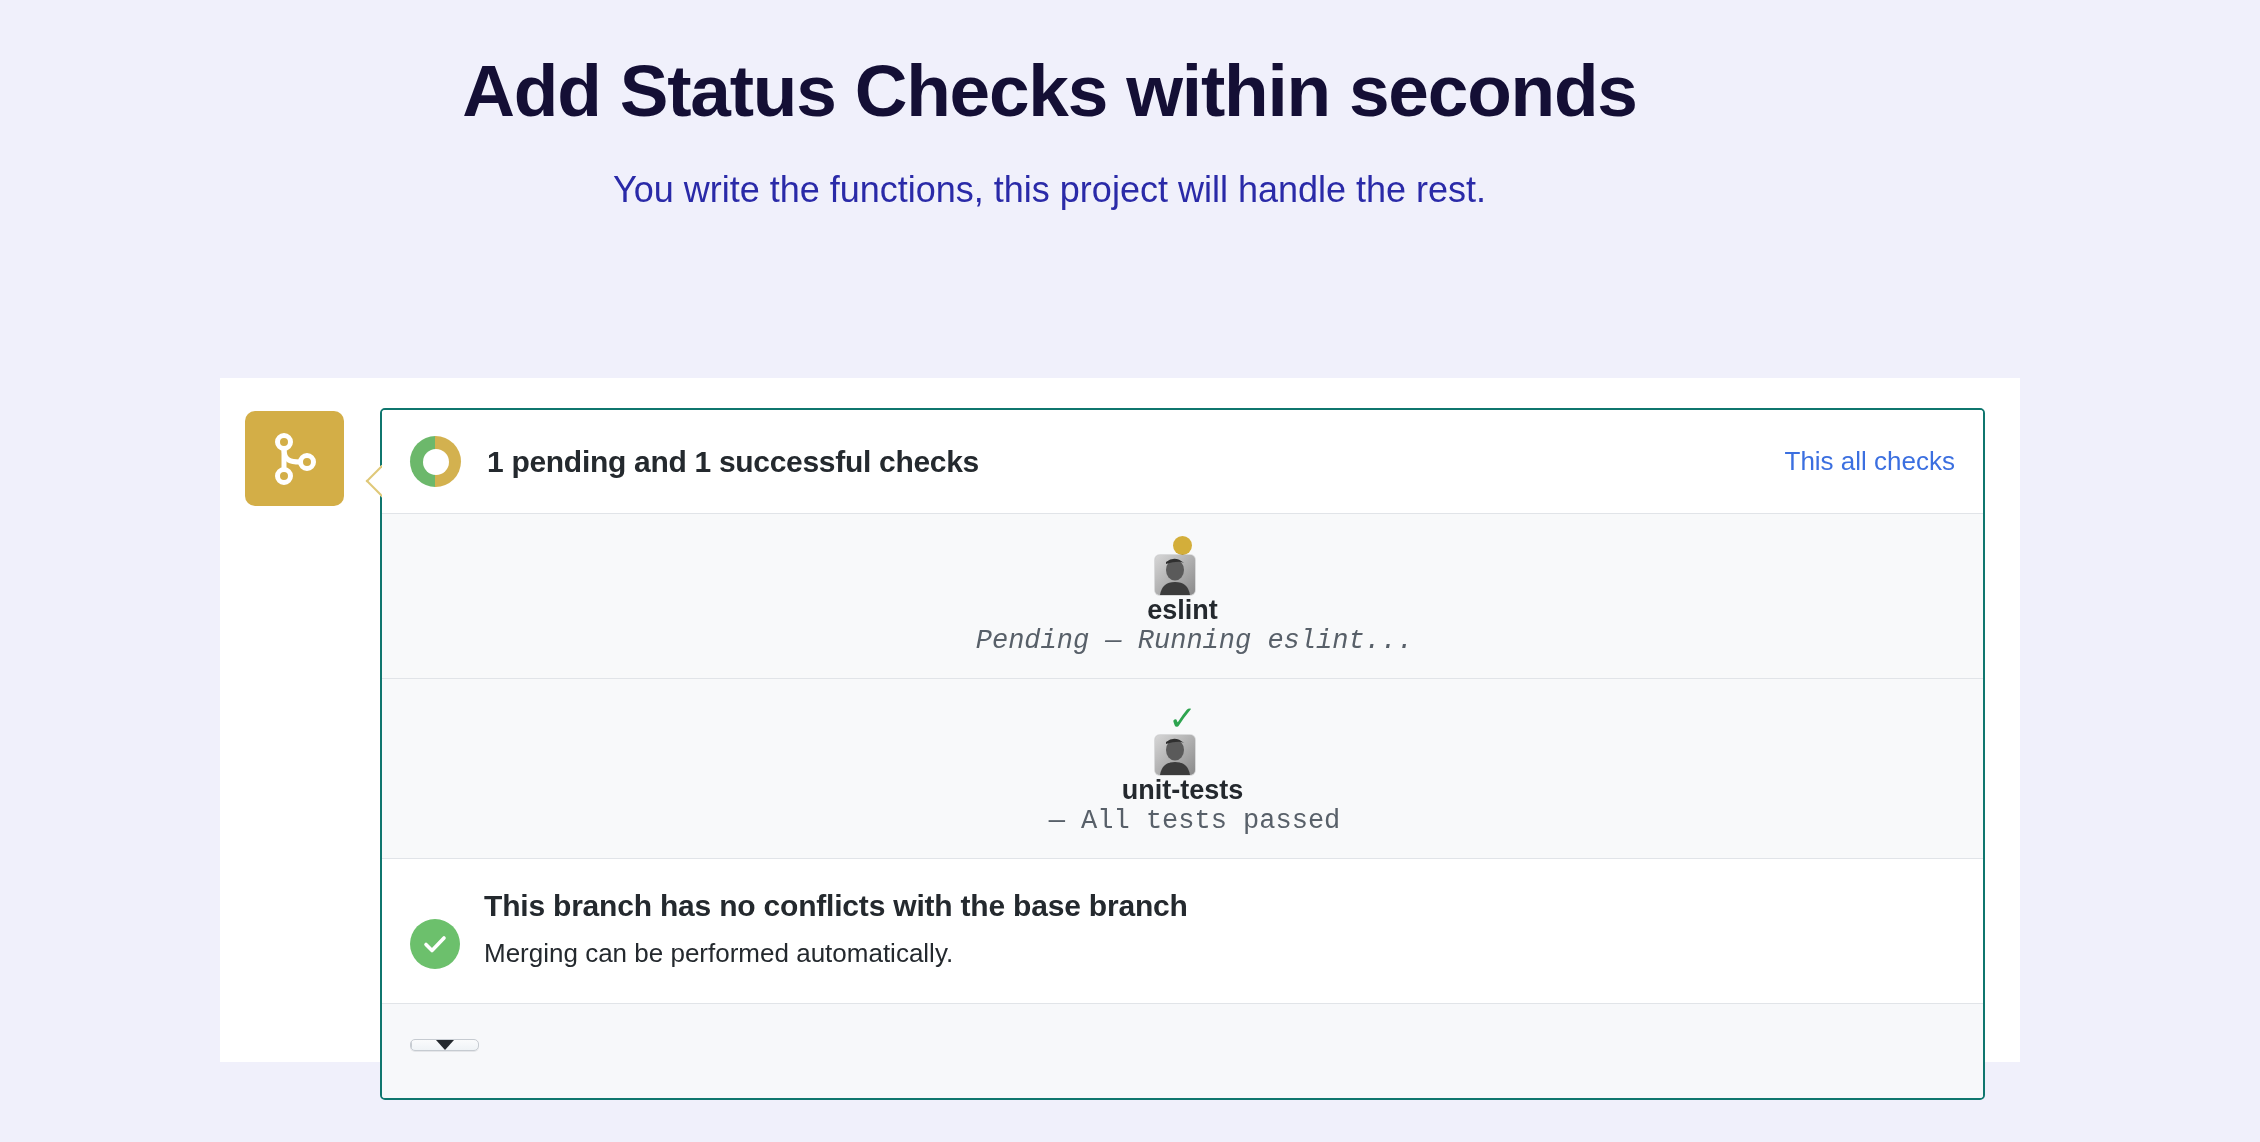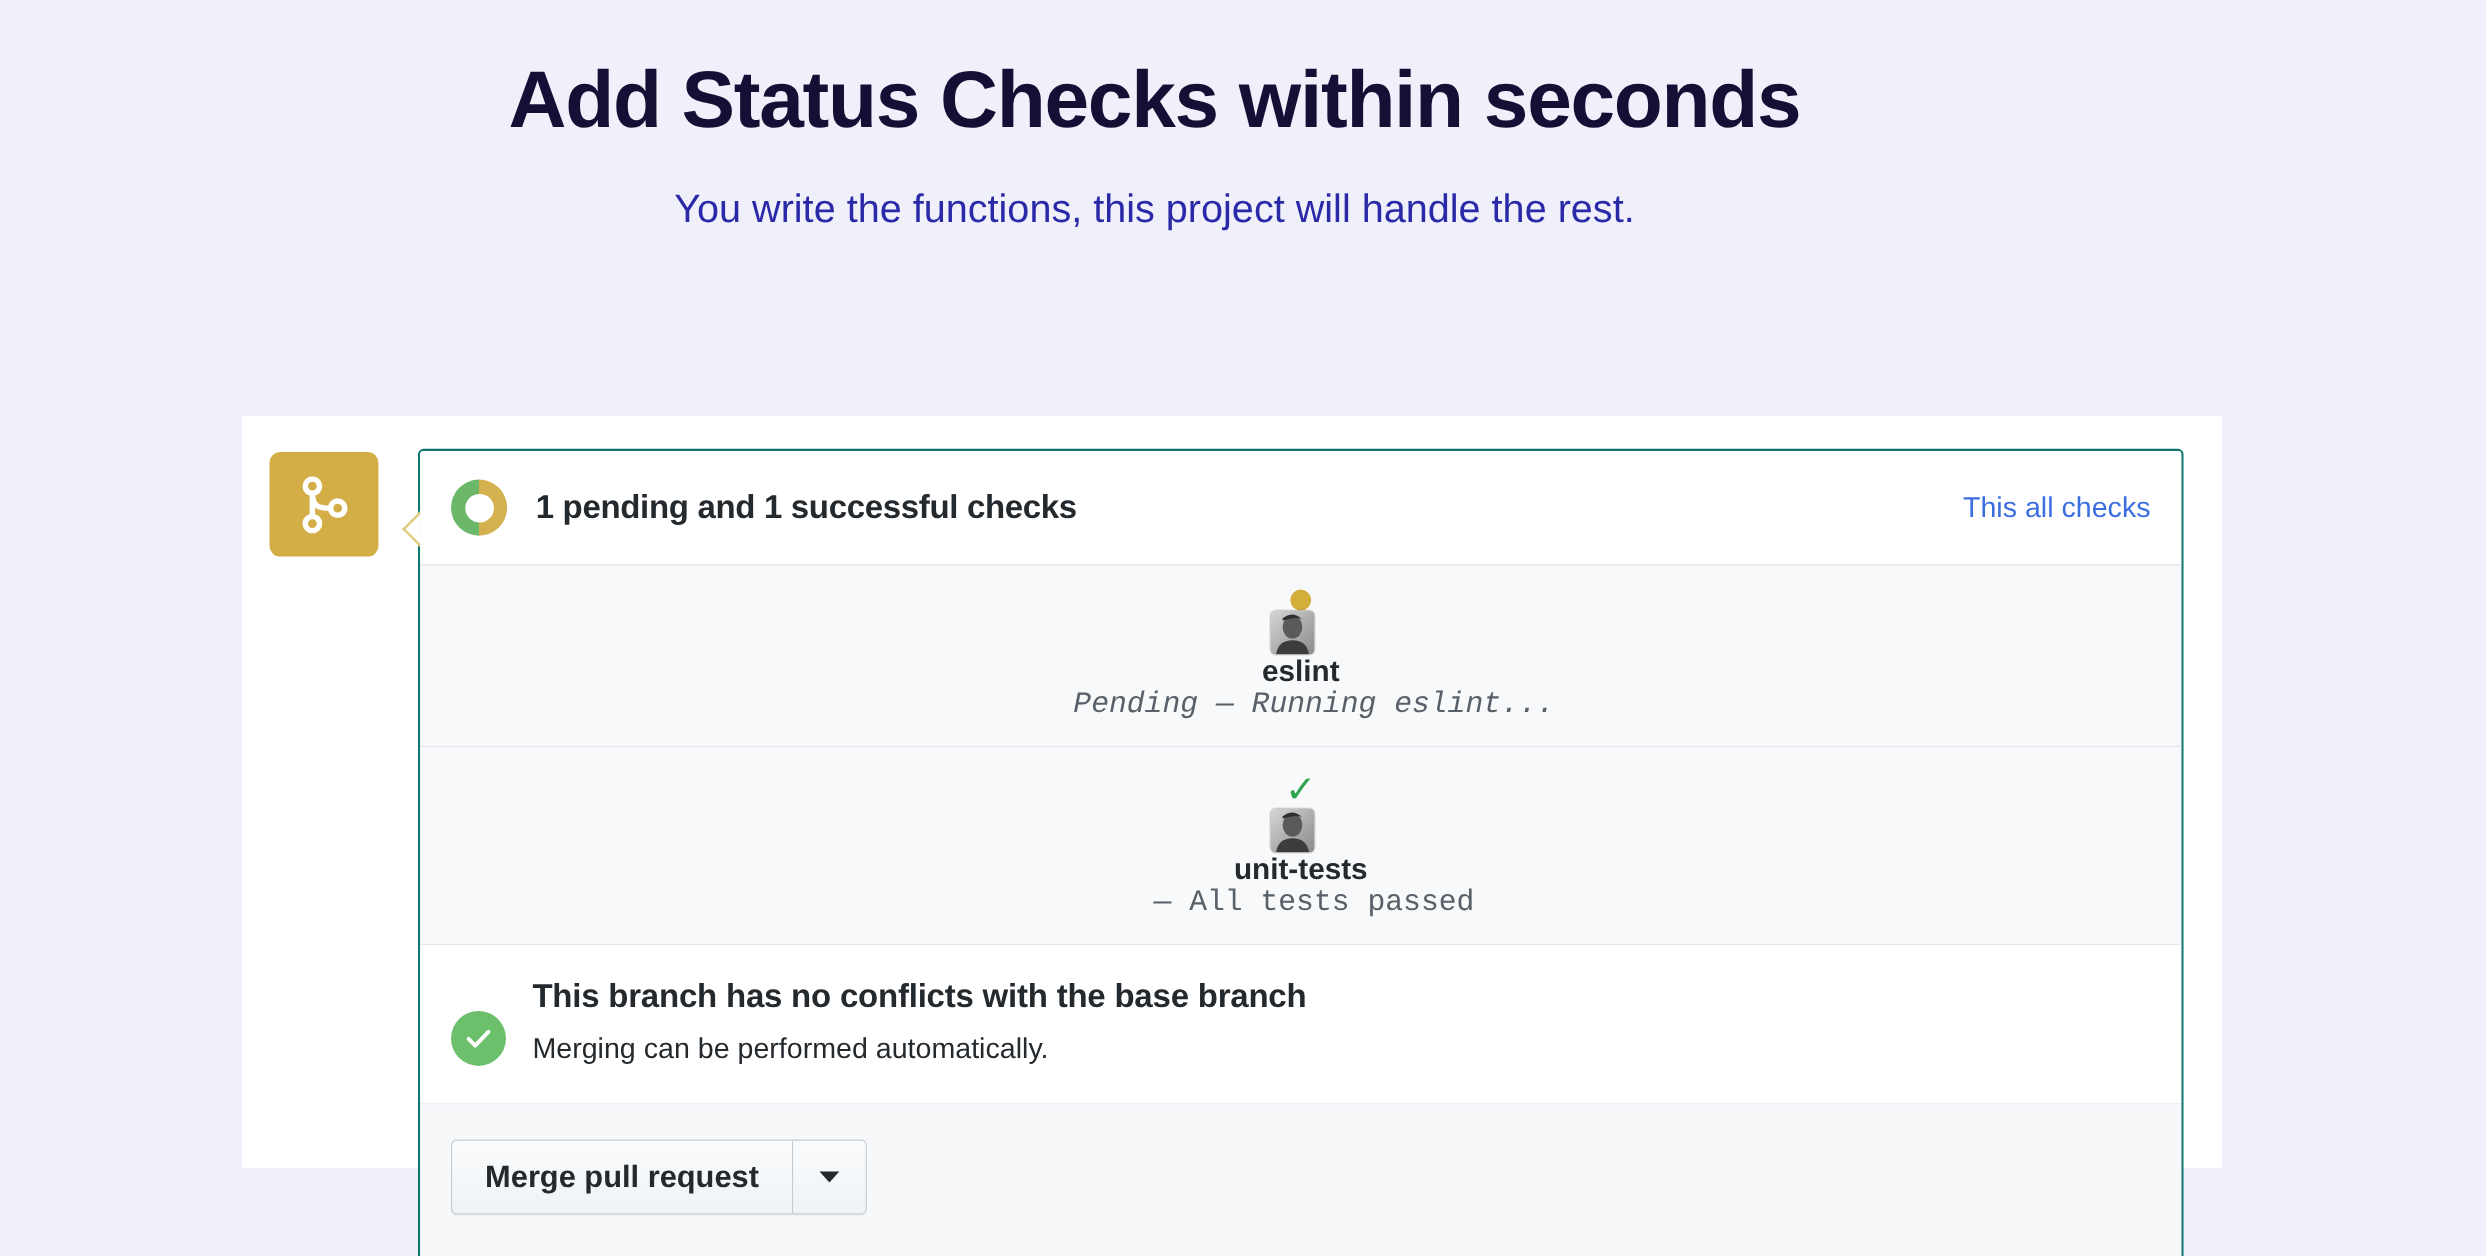--- a/index.html
+++ b/index.html
@@ -364,21 +364,20 @@
           </svg>
         </span>
         <span class="merge-status-text">
           <div class="merge-status-title">This branch has no conflicts with the base branch</div>
           <div class="merge-status-sub">Merging can be performed automatically.</div>
         </span>
       </div>
 
       <div class="card-footer">
         <span class="merge-btn-group">
-          <span class="merge-btn-main">Merge pull request</span>
           <span class="merge-btn-caret">
             <span class="caret-glyph"></span>
           </span>
         </span>
       </div>
 
     </div>
   </div>
 
 </div>

